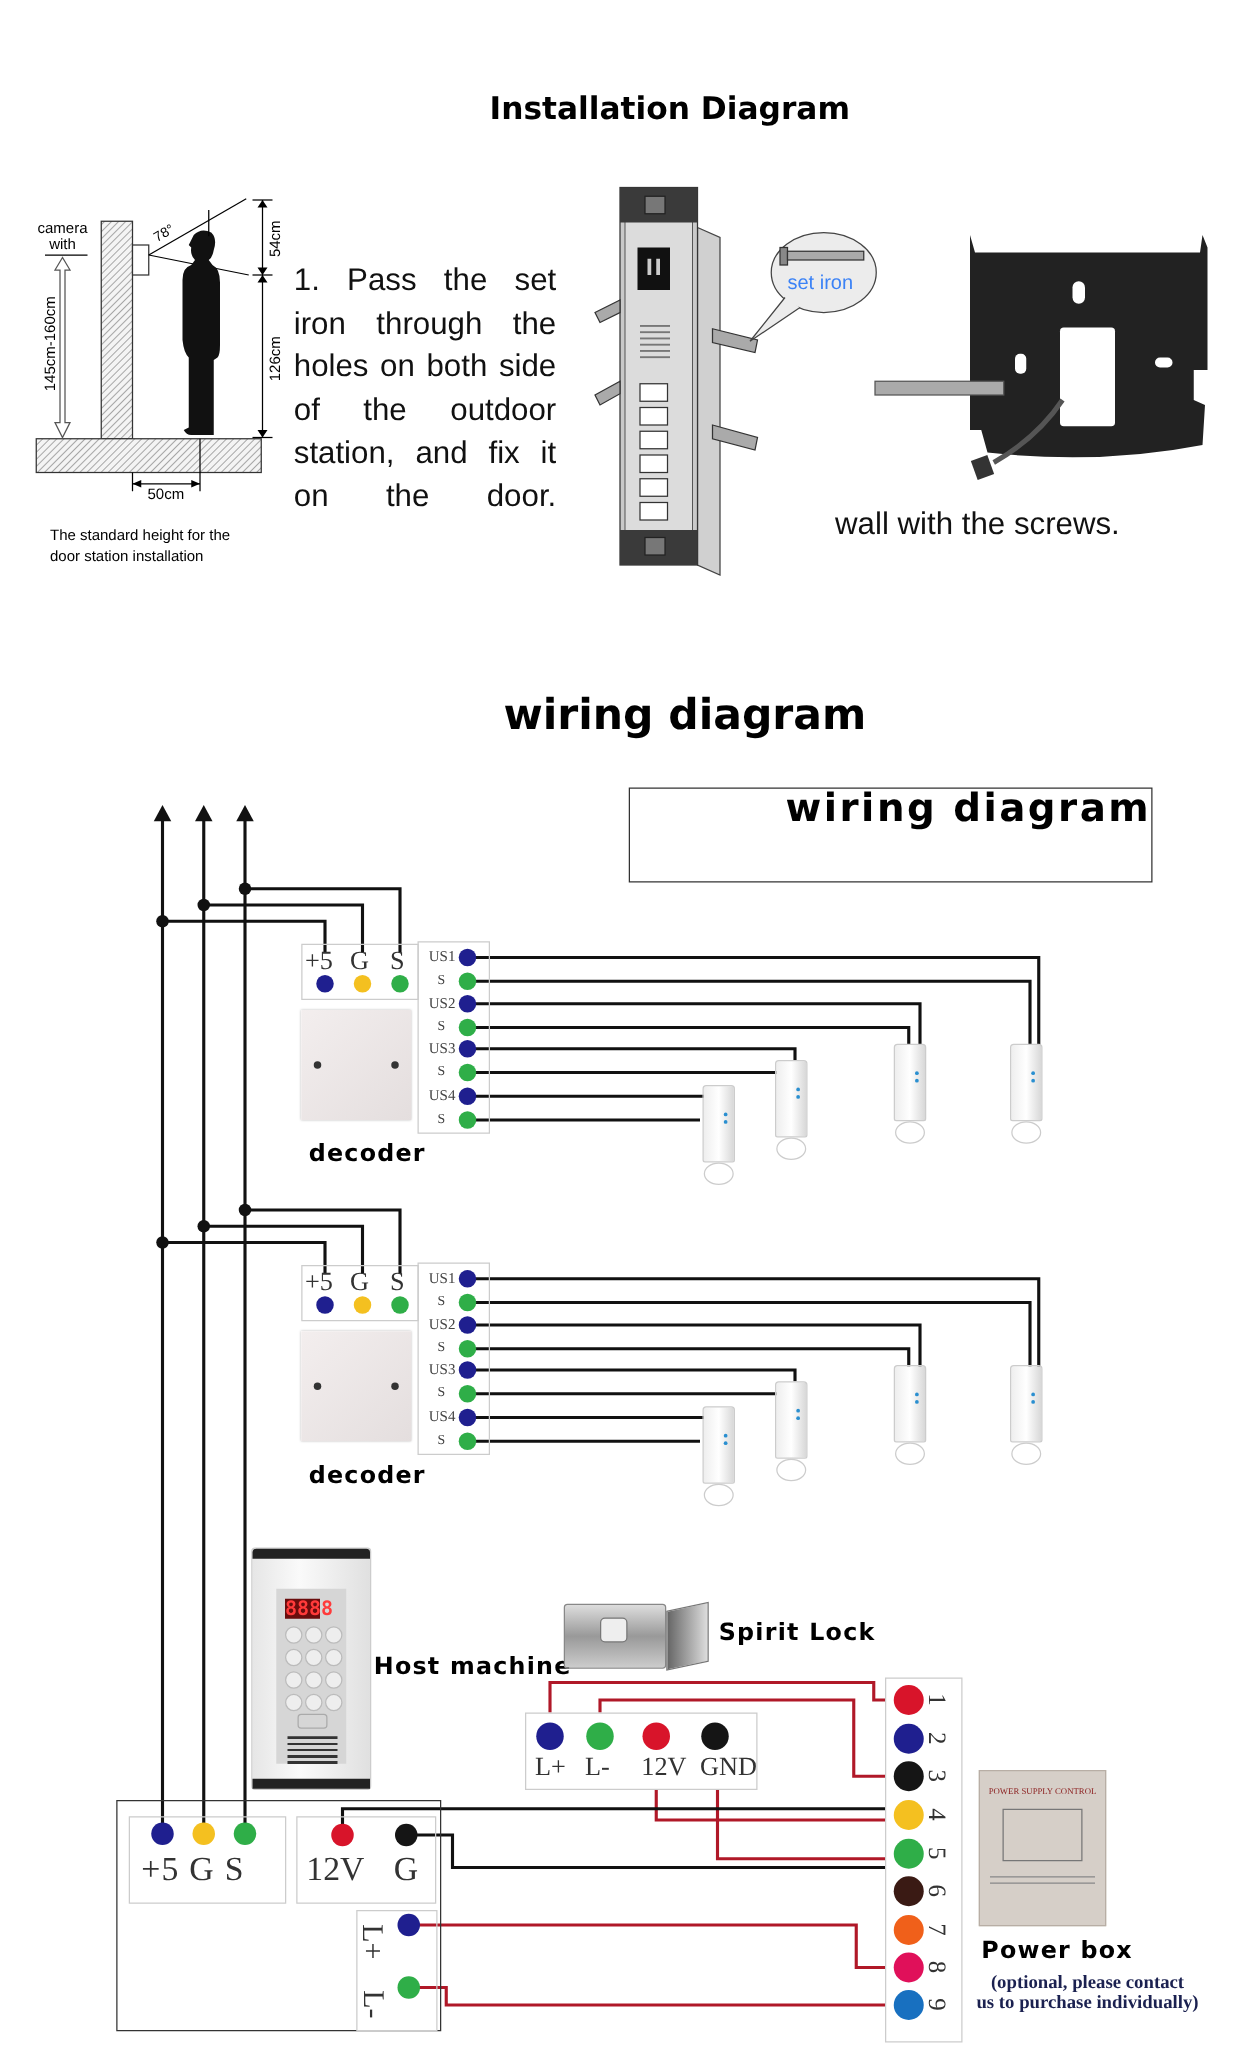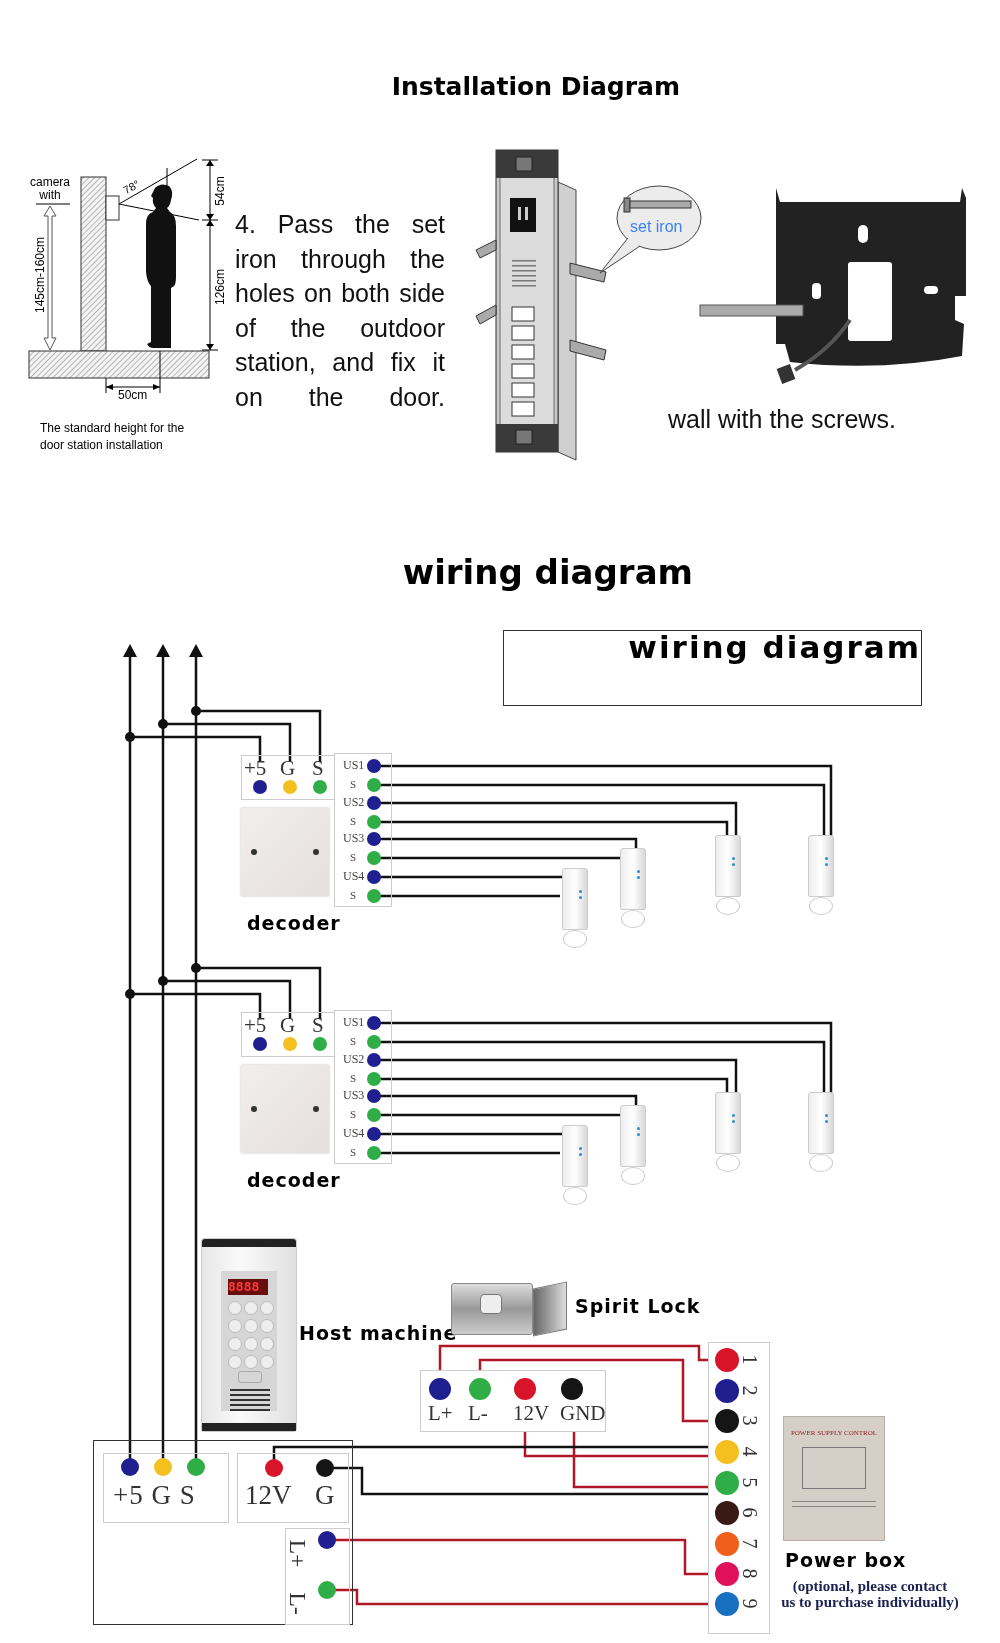--- a/index.html
+++ b/index.html
@@ -64,21 +64,21 @@
 <div class="abs arial" style="left:123px;top:181px;font-size:11px;transform:rotate(-30deg);">78°</div>
 <div class="abs arial" style="left:-10px;top:268px;font-size:12px;transform:rotate(-90deg);width:100px;text-align:center;">145cm-160cm</div>
 <div class="abs arial" style="left:200px;top:184px;font-size:12px;transform:rotate(-90deg);width:40px;text-align:center;">54cm</div>
 <div class="abs arial" style="left:198px;top:280px;font-size:12px;transform:rotate(-90deg);width:44px;text-align:center;">126cm</div>
 <div class="abs arial" style="left:118px;top:388px;font-size:12px;">50cm</div>
 <div class="abs arial" style="left:40px;top:420px;font-size:12px;line-height:17px;">
   <div>The standard height for the</div>
   <div>door station installation</div>
 </div>
 
-<div class="abs instr" style="left:235px;top:207px;width:210px;">4. Pass the set iron through the holes on both side of the outdoor station, and fix it on the door.</div>
+<div class="abs instr" style="left:235px;top:207px;width:210px;">1. Pass the set iron through the holes on both side of the outdoor station, and fix it on the door.</div>
 
 <svg width="1000" height="1643" style="pointer-events:none;">
 
   <path d="M558,182 L576,190 L576,460 L558,452 z" fill="#d0d0d0" stroke="#444" stroke-width="1"></path>
 
   <rect x="496" y="150" width="62" height="302" fill="#c9c9c9" stroke="#333" stroke-width="1"></rect>
   <rect x="500" y="154" width="54" height="294" fill="#dcdcdc" stroke="#555" stroke-width="0.8"></rect>
   <rect x="496" y="150" width="62" height="28" fill="#3a3a3a"></rect>
   <rect x="496" y="424" width="62" height="28" fill="#3a3a3a"></rect>
   <rect x="516" y="157" width="16" height="14" fill="#777" stroke="#222"></rect>
@@ -294,21 +294,21 @@
       <div style="position:absolute;left:17px;top:28px;width:3px;height:3px;border-radius:50%;background:#2a8fd0;"></div>
       <div style="position:absolute;left:1px;top:62px;width:22px;height:16px;border:1.5px solid #ccc;border-radius:50%;"></div>
       </div>
       <div class="abs lbl" style="left:247px;top:1169px;">decoder</div>
     </div>
   </div>
 
 <div class="abs" style="left:201px;top:1238px;width:94px;height:192px;background:linear-gradient(90deg,#e6e6e6,#fafafa 40%,#e0e0e0);border:1px solid #ccc;border-radius:3px;">
   <div style="height:8px;background:#222;border-radius:3px 3px 0 0;"></div>
   <div style="position:absolute;left:19px;top:32px;width:56px;height:140px;background:#d6d6d6;"></div>
-  <div class="mono" style="position:absolute;left:26px;top:40px;width:40px;height:16px;background:#6a0d0d;color:#ff3a3a;font-size:13px;text-align:left;line-height:16px;font-weight:bold;">8888</div>
+  <div class="mono" style="position:absolute;left:26px;top:40px;width:28px;height:16px;background:#6a0d0d;color:#ff3a3a;font-size:16px;text-align:center;line-height:16px;font-weight:bold;">8888</div>
   <div id="keypad" style="position:absolute;left:26px;top:62px;width:44px;display:grid;grid-template-columns:repeat(3,12px);gap:4px 4px;">
       <div style="width:12px;height:12px;border-radius:50%;background:#eee;border:1px solid #bbb;"></div>
       <div style="width:12px;height:12px;border-radius:50%;background:#eee;border:1px solid #bbb;"></div>
       <div style="width:12px;height:12px;border-radius:50%;background:#eee;border:1px solid #bbb;"></div>
       <div style="width:12px;height:12px;border-radius:50%;background:#eee;border:1px solid #bbb;"></div>
       <div style="width:12px;height:12px;border-radius:50%;background:#eee;border:1px solid #bbb;"></div>
       <div style="width:12px;height:12px;border-radius:50%;background:#eee;border:1px solid #bbb;"></div>
       <div style="width:12px;height:12px;border-radius:50%;background:#eee;border:1px solid #bbb;"></div>
       <div style="width:12px;height:12px;border-radius:50%;background:#eee;border:1px solid #bbb;"></div>
       <div style="width:12px;height:12px;border-radius:50%;background:#eee;border:1px solid #bbb;"></div>

